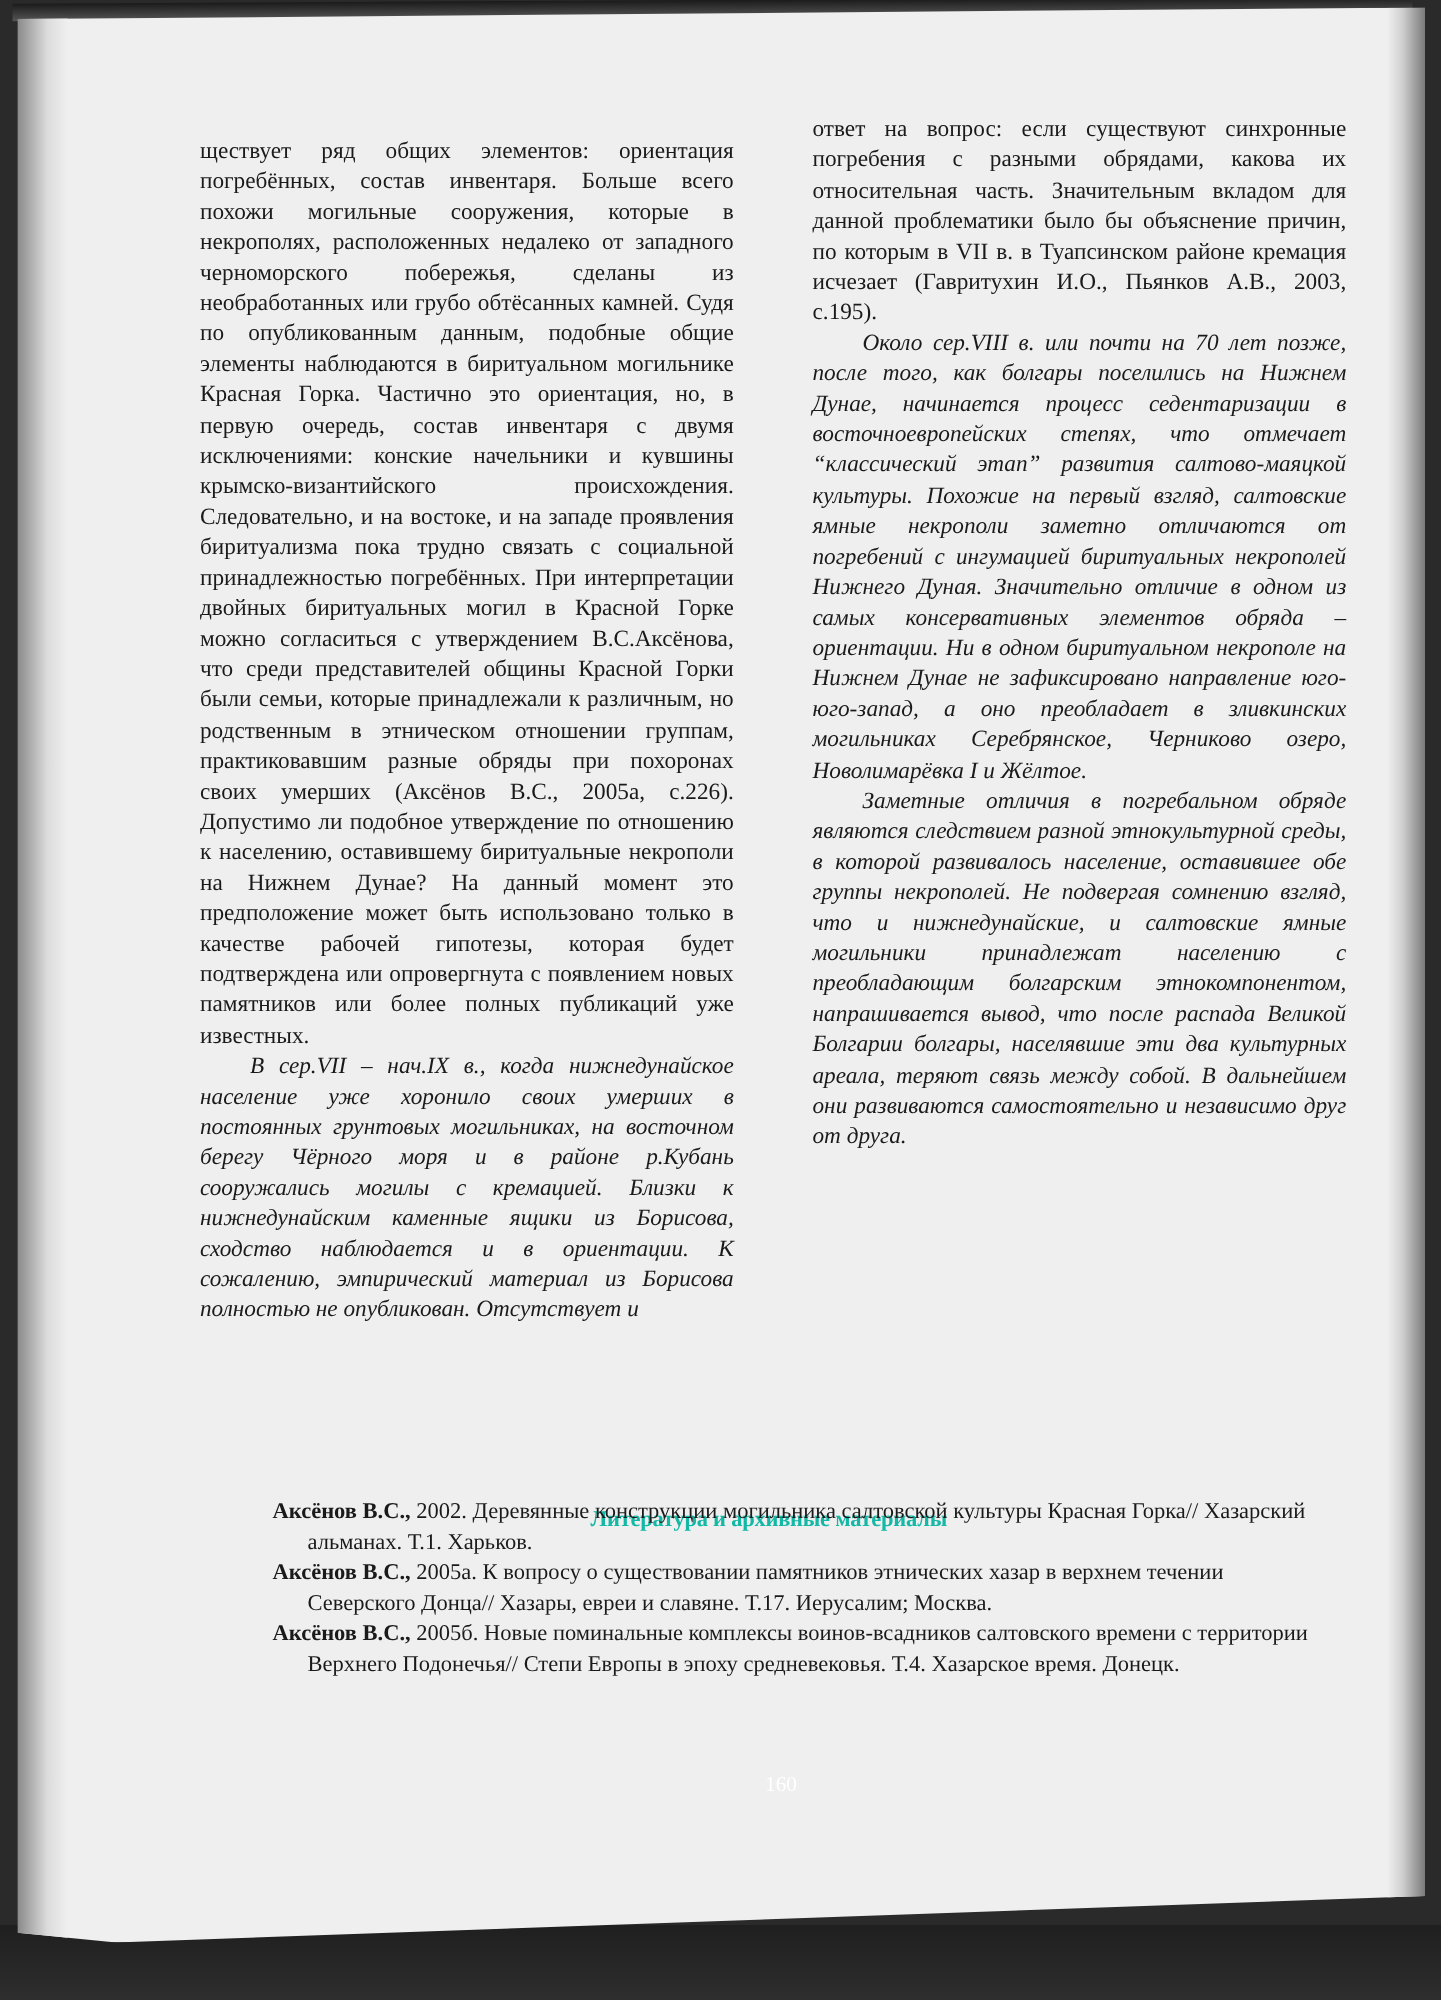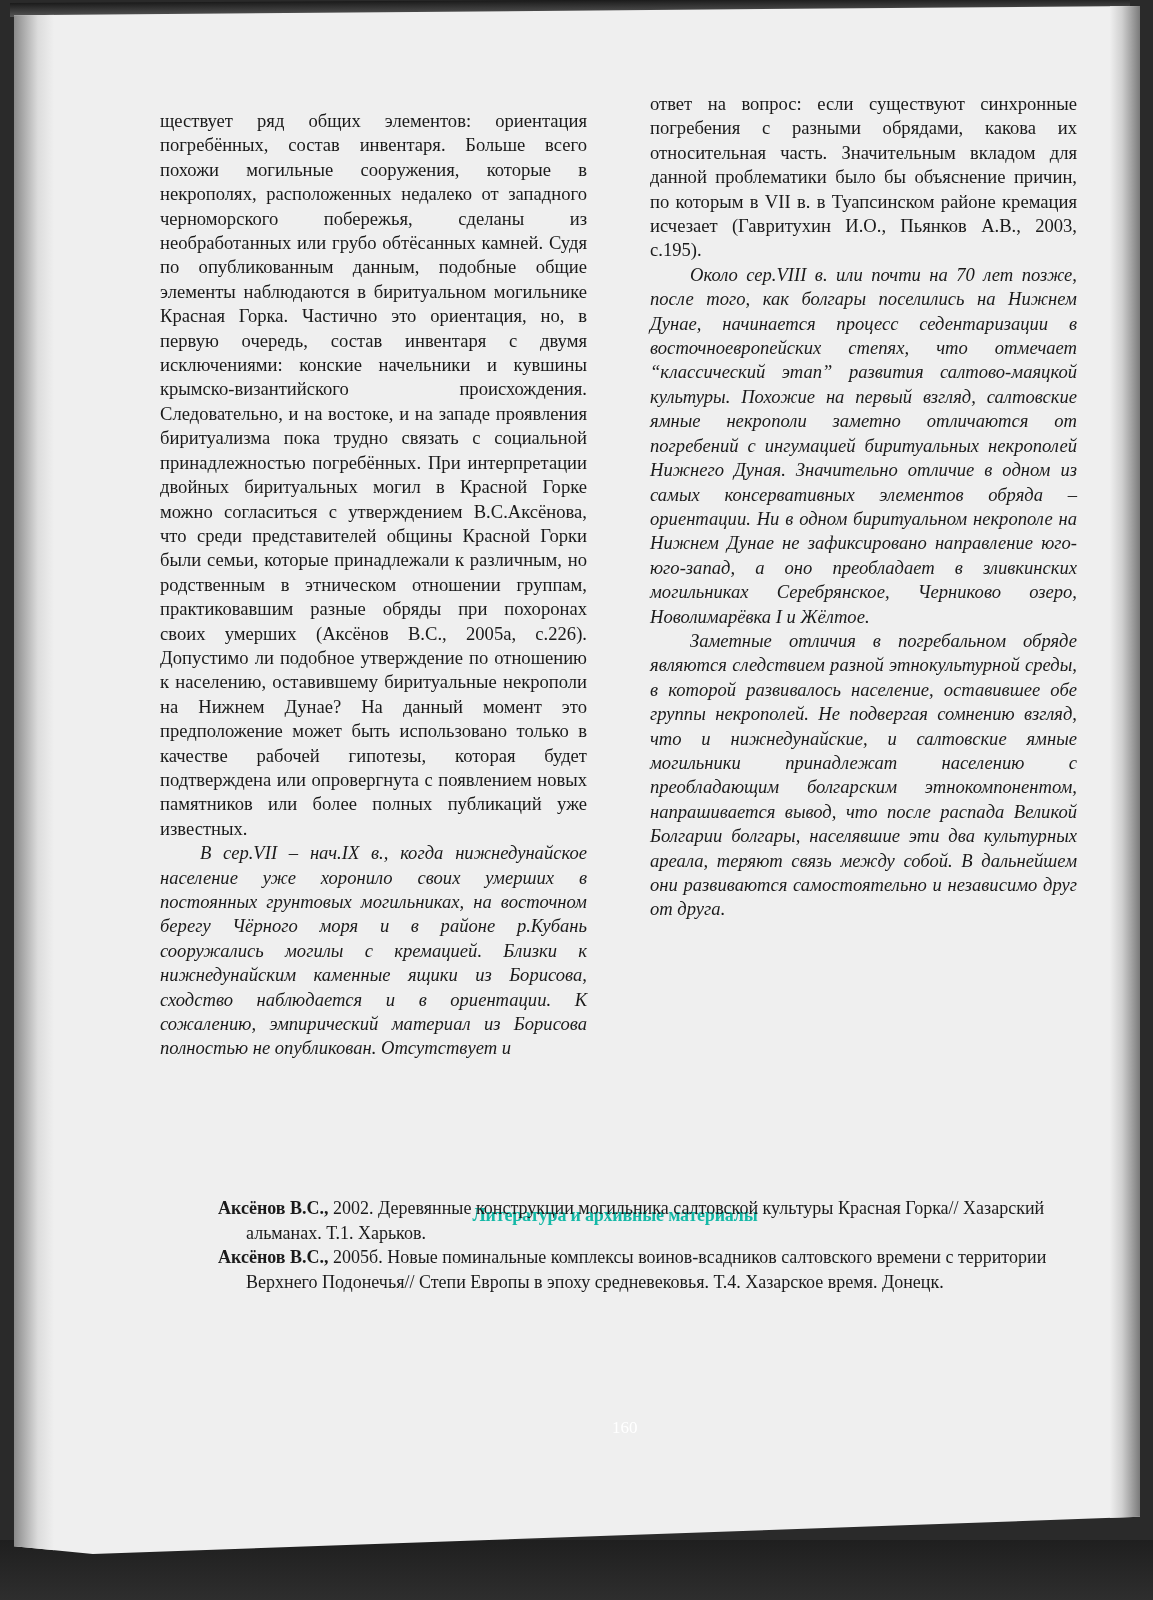--- a/index.html
+++ b/index.html
@@ -73,16 +73,17 @@
 <div class="col right">
   <p>ответ на вопрос: если существуют синхронные погребения с разными обрядами, какова их относительная часть. Значительным вкладом для данной проблематики было бы объяснение причин, по которым в VII в. в Туапсинском районе кремация исчезает (Гавритухин И.О., Пьянков А.В., 2003, с.195).</p>
   <p class="indent">Около сер.VIII в. или почти на 70 лет позже, после того, как болгары поселились на Нижнем Дунае, начинается процесс седентаризации в восточноевропейских степях, что отмечает “классический этап” развития салтово-маяцкой культуры. Похожие на первый взгляд, салтовские ямные некрополи заметно отличаются от погребений с ингумацией биритуальных некрополей Нижнего Дуная. Значительно отличие в одном из самых консервативных элементов обряда – ориентации. Ни в одном биритуальном некрополе на Нижнем Дунае не зафиксировано направление юго-юго-запад, а оно преобладает в зливкинских могильниках Серебрянское, Черниково озеро, Новолимарёвка I и Жёлтое.</p>
   <p class="indent">Заметные отличия в погребальном обряде являются следствием разной этнокультурной среды, в которой развивалось население, оставившее обе группы некрополей. Не подвергая сомнению взгляд, что и нижнедунайские, и салтовские ямные могильники принадлежат населению с преобладающим болгарским этнокомпонентом, напрашивается вывод, что после распада Великой Болгарии болгары, населявшие эти два культурных ареала, теряют связь между собой. В дальнейшем они развиваются самостоятельно и независимо друг от друга.</p>
 </div>
 
 <div class="refs-title">Литература и архивные материалы</div>
 
 <div class="refs">
   <p class="ref"><b>Аксёнов В.С.,</b><span> 2002. Деревянные конструкции могильника салтовской культуры Красная Горка// Хазарский альманах. Т.1. Харьков.</span></p>
+  <p class="ref"><b>Аксёнов В.С.,</b><span> 2005а. К вопросу о существовании памятников этнических хазар в верхнем течении Северского Донца// Хазары, евреи и славяне. Т.17. Иерусалим; Москва.</span></p>
   <p class="ref"><b>Аксёнов В.С.,</b><span> 2005б. Новые поминальные комплексы воинов-всадников салтовского времени с территории Верхнего Подонечья// Степи Европы в эпоху средневековья. Т.4. Хазарское время. Донецк.</span></p>
 </div>
 
 <div class="page-number">160</div>
 
 </body></html>

